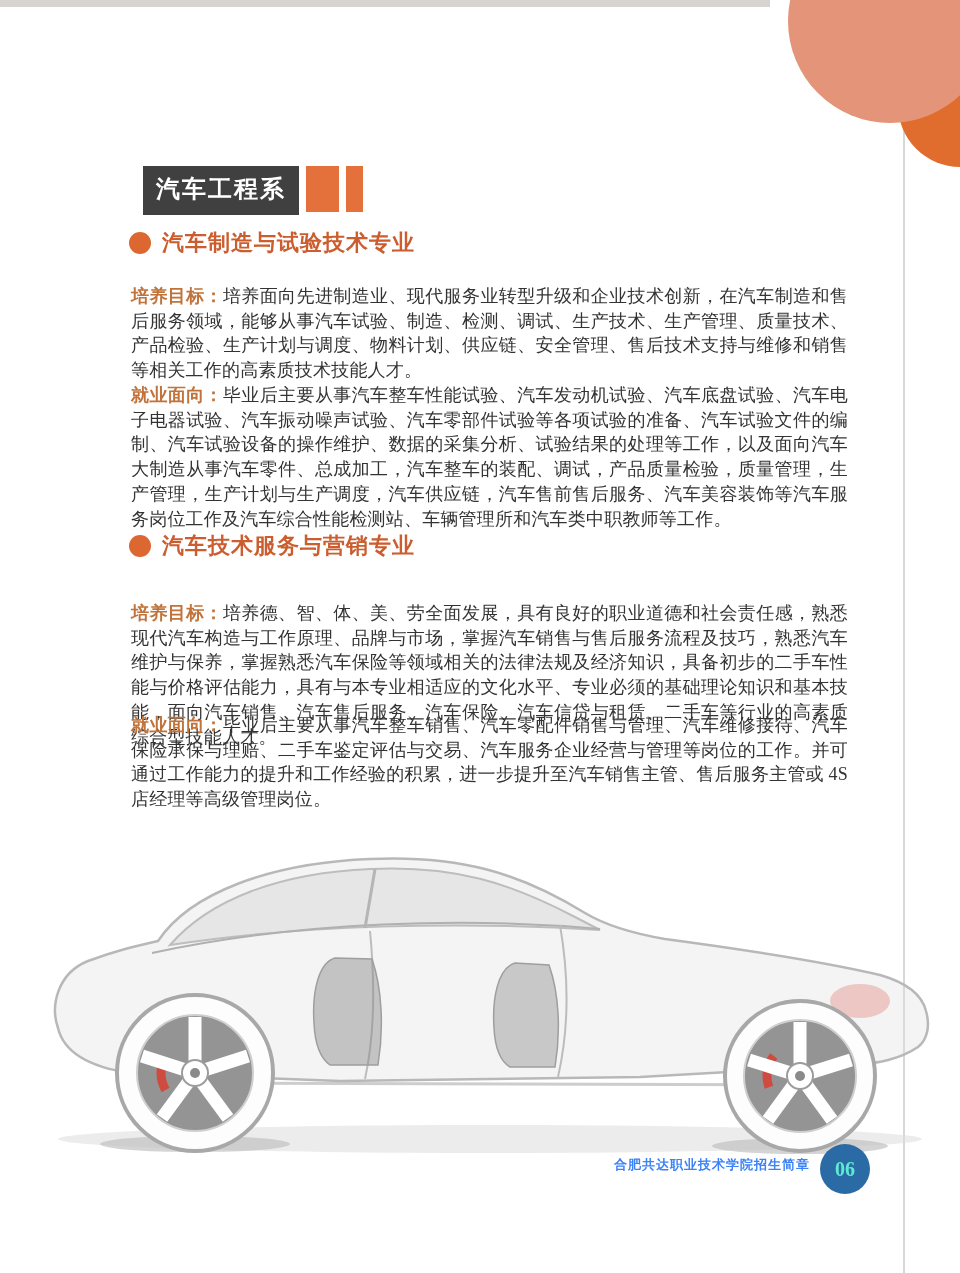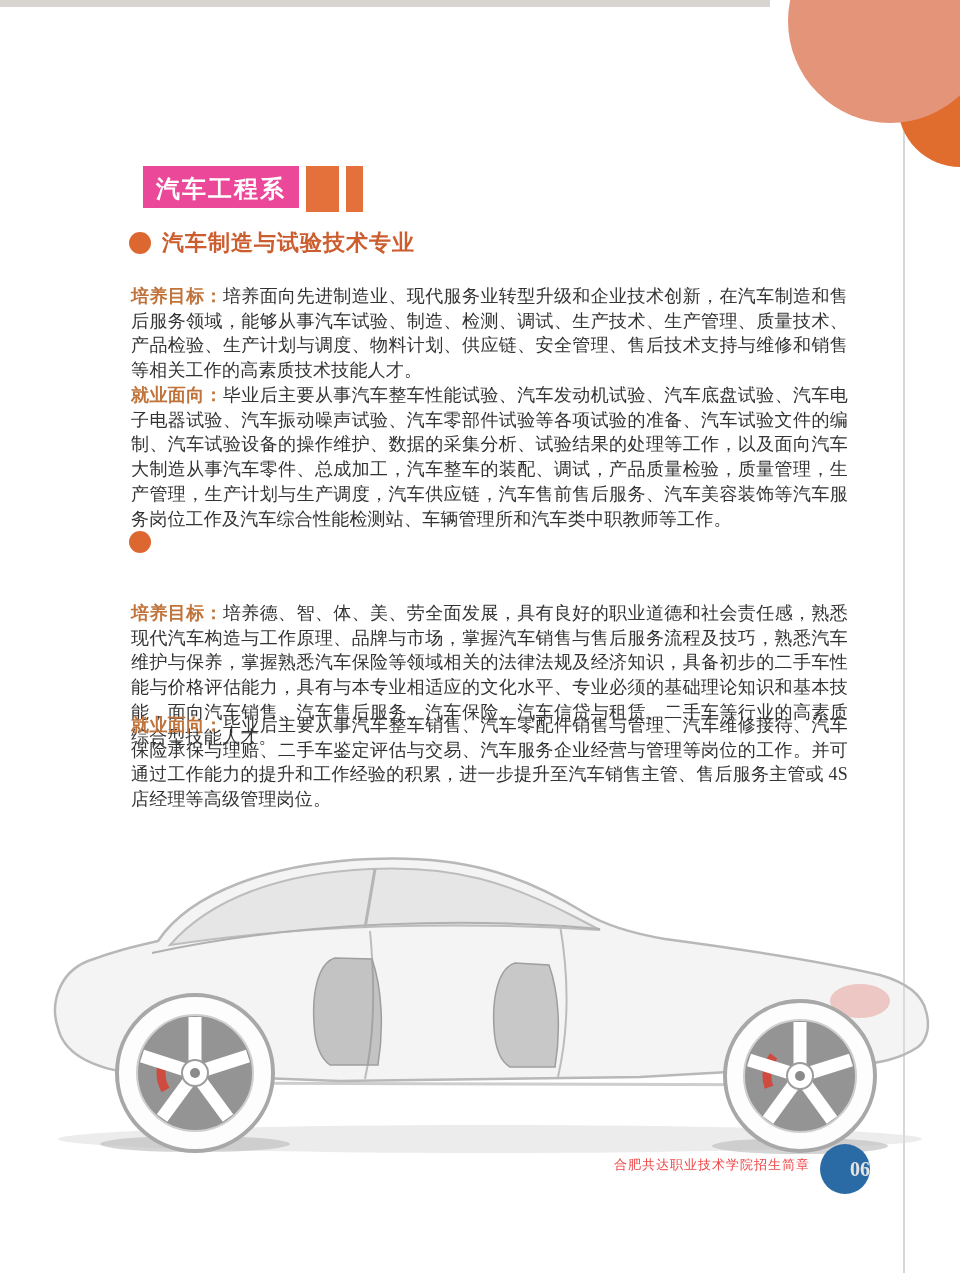--- a/index.html
+++ b/index.html
@@ -13,44 +13,44 @@
   
   .scan-top{position:absolute;left:0;top:0;width:770px;height:7px;background:#d8d5d1;}
   .scan-right{position:absolute;left:903px;top:0;width:2px;height:1273px;background:#d0d0d0;opacity:.85;}
 
   
   .decor-small{position:absolute;left:898px;top:43px;width:124px;height:124px;border-radius:50%;background:#e06c2d;}
   .decor-large{position:absolute;left:788px;top:-81px;width:204px;height:204px;border-radius:50%;background:#e49579;}
 
   
   .badge-row{position:absolute;left:143px;top:166px;display:flex;align-items:stretch;gap:7px;}
-  .dept-badge{background:#ec4899;color:#ffffff;font-weight:bold;font-size:24px;line-height:46px;height:42px;padding:0 13px;letter-spacing:2px;}
+  .dept-badge{background:#404040;color:#ffffff;font-weight:bold;font-size:24px;line-height:46px;height:49px;padding:0 13px;letter-spacing:2px;}
   .dept-square{background:#e4703c;width:33px;height:46px;}
   .dept-bar{background:#e4703c;width:17px;height:46px;}
 
   
   .section-title{position:absolute;left:129px;display:flex;align-items:center;gap:11px;}
   .bullet{width:22px;height:22px;border-radius:50%;background:#dd6730;flex:0 0 auto;}
   .section-title .t{font-size:22px;font-weight:bold;color:#cb5d2e;letter-spacing:1px;font-family:Liberation Mono, monospace;}
   .st1{top:228px;} .st2{top:531px;}
 
   
   .para{position:absolute;left:131px;width:717px;font-size:18px;line-height:24.7px;
         color:#333333;text-align:justify;letter-spacing:0.2px;}
   .para .plabel{font-weight:bold;color:#c0733a;}
   .p1{top:266px;} .p2{top:365px;} .p3{top:568px;margin-top:33px;} .p4{top:695px;}
 
   
   .car-wrap{position:absolute;left:40px;top:833px;width:896px;height:322px;}
 
   
   .footer-title{position:absolute;left:560px;top:1156px;width:250px;text-align:right;
-    font-size:13px;letter-spacing:1px;color:#ef4444;font-weight:normal;}
+    font-size:13px;letter-spacing:1px;color:#3b82f6;font-weight:bold;}
   .page-badge{position:absolute;left:820px;top:1144px;width:50px;height:50px;border-radius:50%;
-    background:#2b6ba5;color:#e5e5e5;font-weight:bold;font-size:20px;line-height:50px;text-align:right;}
+    background:#2b6ba5;color:#5eead4;font-weight:bold;font-size:20px;line-height:50px;text-align:center;}
 </style>
 </head>
 <body>
 
 <div class="page">
 
   <div class="scan-top"></div>
   <div class="scan-right"></div>
 
   <div class="decor-small"></div>
@@ -64,20 +64,21 @@
 
   <div class="section-title st1">
     <span class="bullet"></span>
     <span class="t">汽车制造与试验技术专业</span>
   </div>
   <p class="para p2"><span class="plabel">就业面向：</span><span>毕业后主要从事汽车整车性能试验、汽车发动机试验、汽车底盘试验、汽车电子电器试验、汽车振动噪声试验、汽车零部件试验等各项试验的准备、汽车试验文件的编制、汽车试验设备的操作维护、数据的采集分析、试验结果的处理等工作，以及面向汽车大制造从事汽车零件、总成加工，汽车整车的装配、调试，产品质量检验，质量管理，生产管理，生产计划与生产调度，汽车供应链，汽车售前售后服务、汽车美容装饰等汽车服务岗位工作及汽车综合性能检测站、车辆管理所和汽车类中职教师等工作。</span></p>
   <p class="para p1"><span class="plabel">培养目标：</span><span>培养面向先进制造业、现代服务业转型升级和企业技术创新，在汽车制造和售后服务领域，能够从事汽车试验、制造、检测、调试、生产技术、生产管理、质量技术、产品检验、生产计划与调度、物料计划、供应链、安全管理、售后技术支持与维修和销售等相关工作的高素质技术技能人才。</span></p>
 
   <div class="section-title st2">
     <span class="bullet"></span>
+    <span class="t">汽车技术服务与营销专业</span>
   </div>
   <p class="para p3"><span class="plabel">培养目标：</span><span>培养德、智、体、美、劳全面发展，具有良好的职业道德和社会责任感，熟悉现代汽车构造与工作原理、品牌与市场，掌握汽车销售与售后服务流程及技巧，熟悉汽车维护与保养，掌握熟悉汽车保险等领域相关的法律法规及经济知识，具备初步的二手车性能与价格评估能力，具有与本专业相适应的文化水平、专业必须的基础理论知识和基本技能，面向汽车销售、汽车售后服务、汽车保险、汽车信贷与租赁、二手车等行业的高素质综合型技能人才。</span></p>
   <p class="para p4"><span class="plabel">就业面向：</span><span>毕业后主要从事汽车整车销售、汽车零配件销售与管理、汽车维修接待、汽车保险承保与理赔、二手车鉴定评估与交易、汽车服务企业经营与管理等岗位的工作。并可通过工作能力的提升和工作经验的积累，进一步提升至汽车销售主管、售后服务主管或 4S 店经理等高级管理岗位。</span></p>
 
   <div class="car-wrap">
     <svg width="896" height="322" viewBox="0 0 896 322" xmlns="http://www.w3.org/2000/svg">
 
       <ellipse cx="450" cy="306" rx="432" ry="14" fill="#dcdcdc" opacity="0.55"></ellipse>
       <ellipse cx="155" cy="311" rx="95" ry="8" fill="#c2c2c2" opacity="0.7"></ellipse>
       <ellipse cx="760" cy="313" rx="88" ry="8" fill="#c2c2c2" opacity="0.7"></ellipse>

